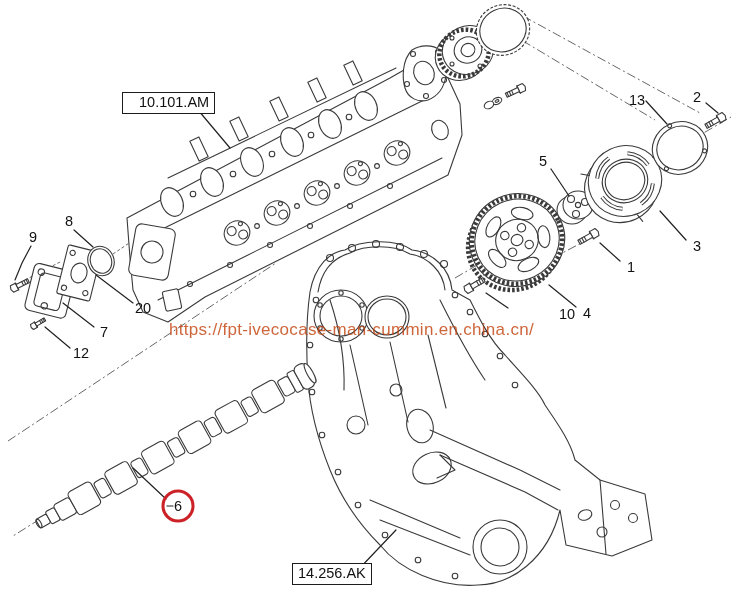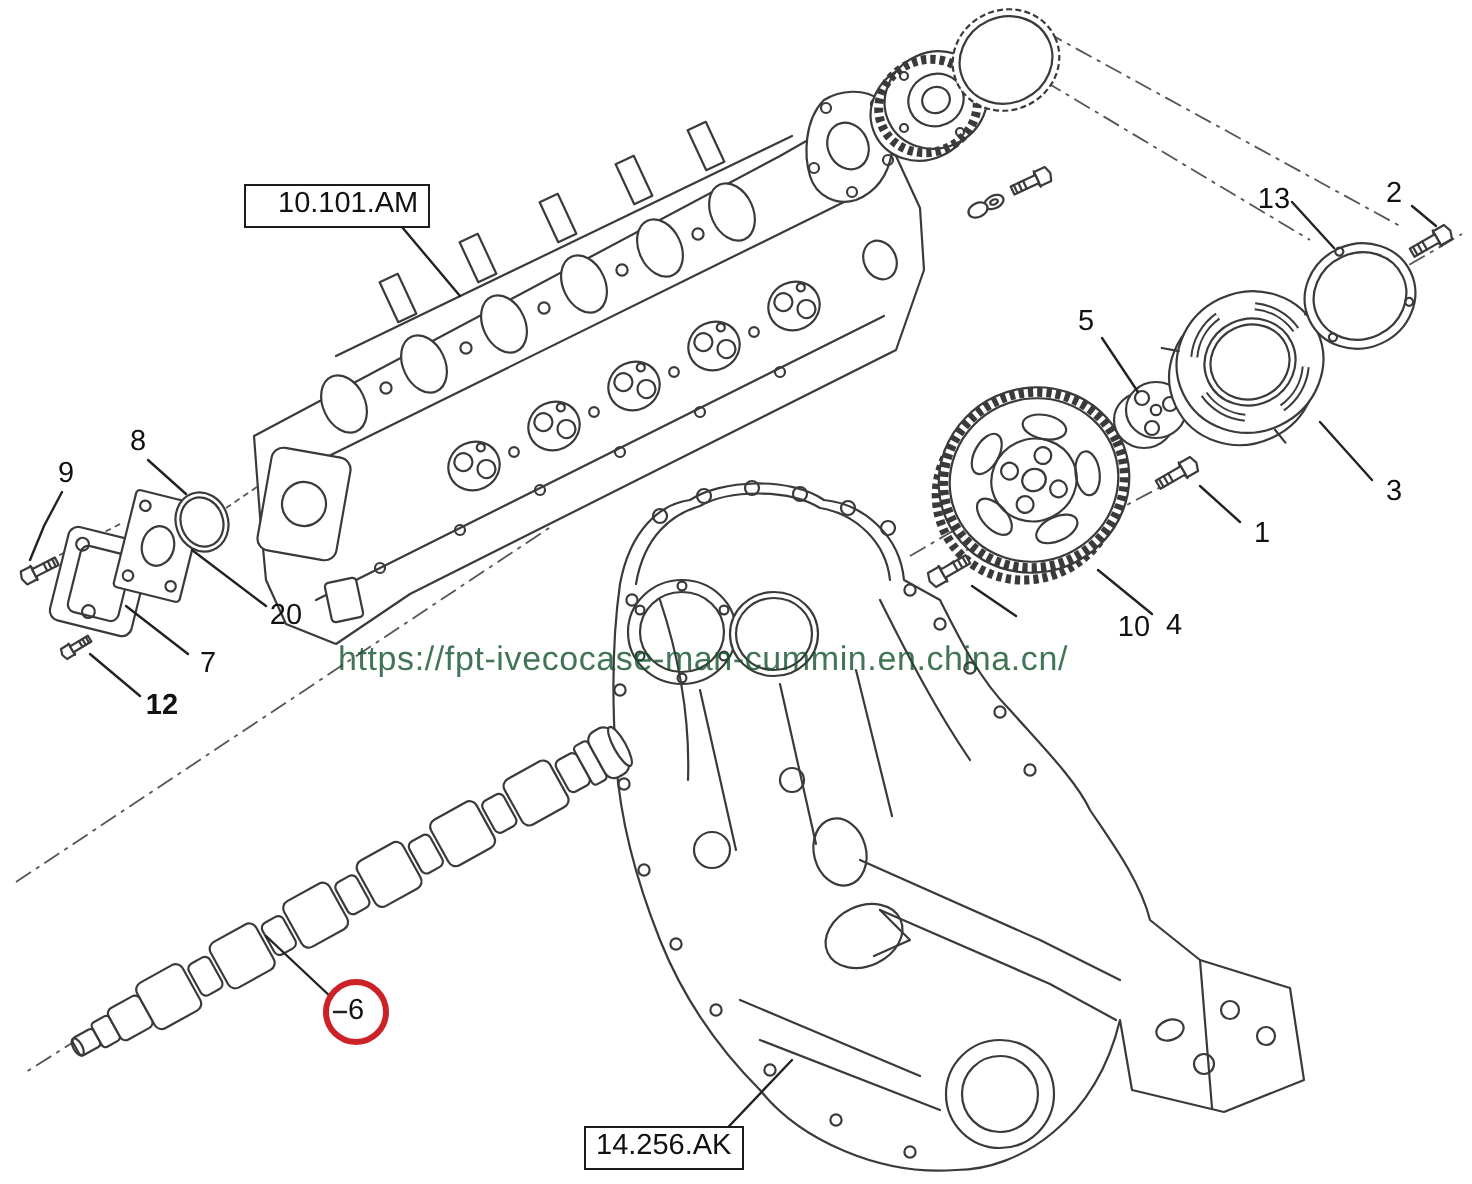--- a/index.html
+++ b/index.html
@@ -15,21 +15,21 @@
   .teeth{fill:none;stroke:#3a3a3a;stroke-width:4.5;stroke-dasharray:2.6 2;}
   .slotw{fill:none;stroke:#fff;stroke-width:2;}
   .slotk{fill:none;stroke:#3a3a3a;stroke-width:4;}
   .callout{position:absolute;transform:translate(-50%,-50%);font-size:14.5px;color:#111;
            line-height:1;white-space:nowrap;}
   .callout.hl{width:27px;height:27px;border:3.5px solid #cc2127;border-radius:50%;
               display:flex;align-items:center;justify-content:center;background:transparent;}
   .refbox{position:absolute;border:1.6px solid #1c1c1c;background:#fff;color:#111;
           font-size:14.5px;padding:1px 5px 2px 5px;line-height:1.15;}
   .watermark{position:absolute;left:169px;top:320px;font-size:17px;letter-spacing:0.3px;
-             color:#14532d;opacity:0.8;pointer-events:none;}
+             color:#c2410c;opacity:0.8;pointer-events:none;}
 </style>
 </head>
 <body>
 
 <div class="stage">
 
 <svg class="art" width="736" height="592" viewBox="0 0 736 592">
 
   <g>
     <line class="dd" x1="40" y1="519" x2="13" y2="536"></line>
@@ -362,16 +362,16 @@
 <span class="callout" style="left:697px;top:97px;">2</span>
 <span class="callout" style="left:697px;top:246px;">3</span>
 <span class="callout" style="left:587px;top:313px;">4</span>
 <span class="callout" style="left:543px;top:161px;">5</span>
 <span class="callout hl" style="left:178px;top:506px;">6</span>
 <span class="callout" style="left:104px;top:332px;">7</span>
 <span class="callout" style="left:69px;top:221px;">8</span>
 <span class="callout" style="left:33px;top:237px;">9</span>
 <span class="callout" style="left:519px;top:314px;margin-left:48px;">10</span>
 <span class="callout" style="left:143px;top:308px;">20</span>
-<span class="callout" style="left:81px;top:353px;font-weight:bold;">12</span>
+<span class="callout" style="left:81px;top:353px;">12</span>
 <span class="callout" style="left:637px;top:100px;">13</span>
 
 </div>
 
 </body></html>

